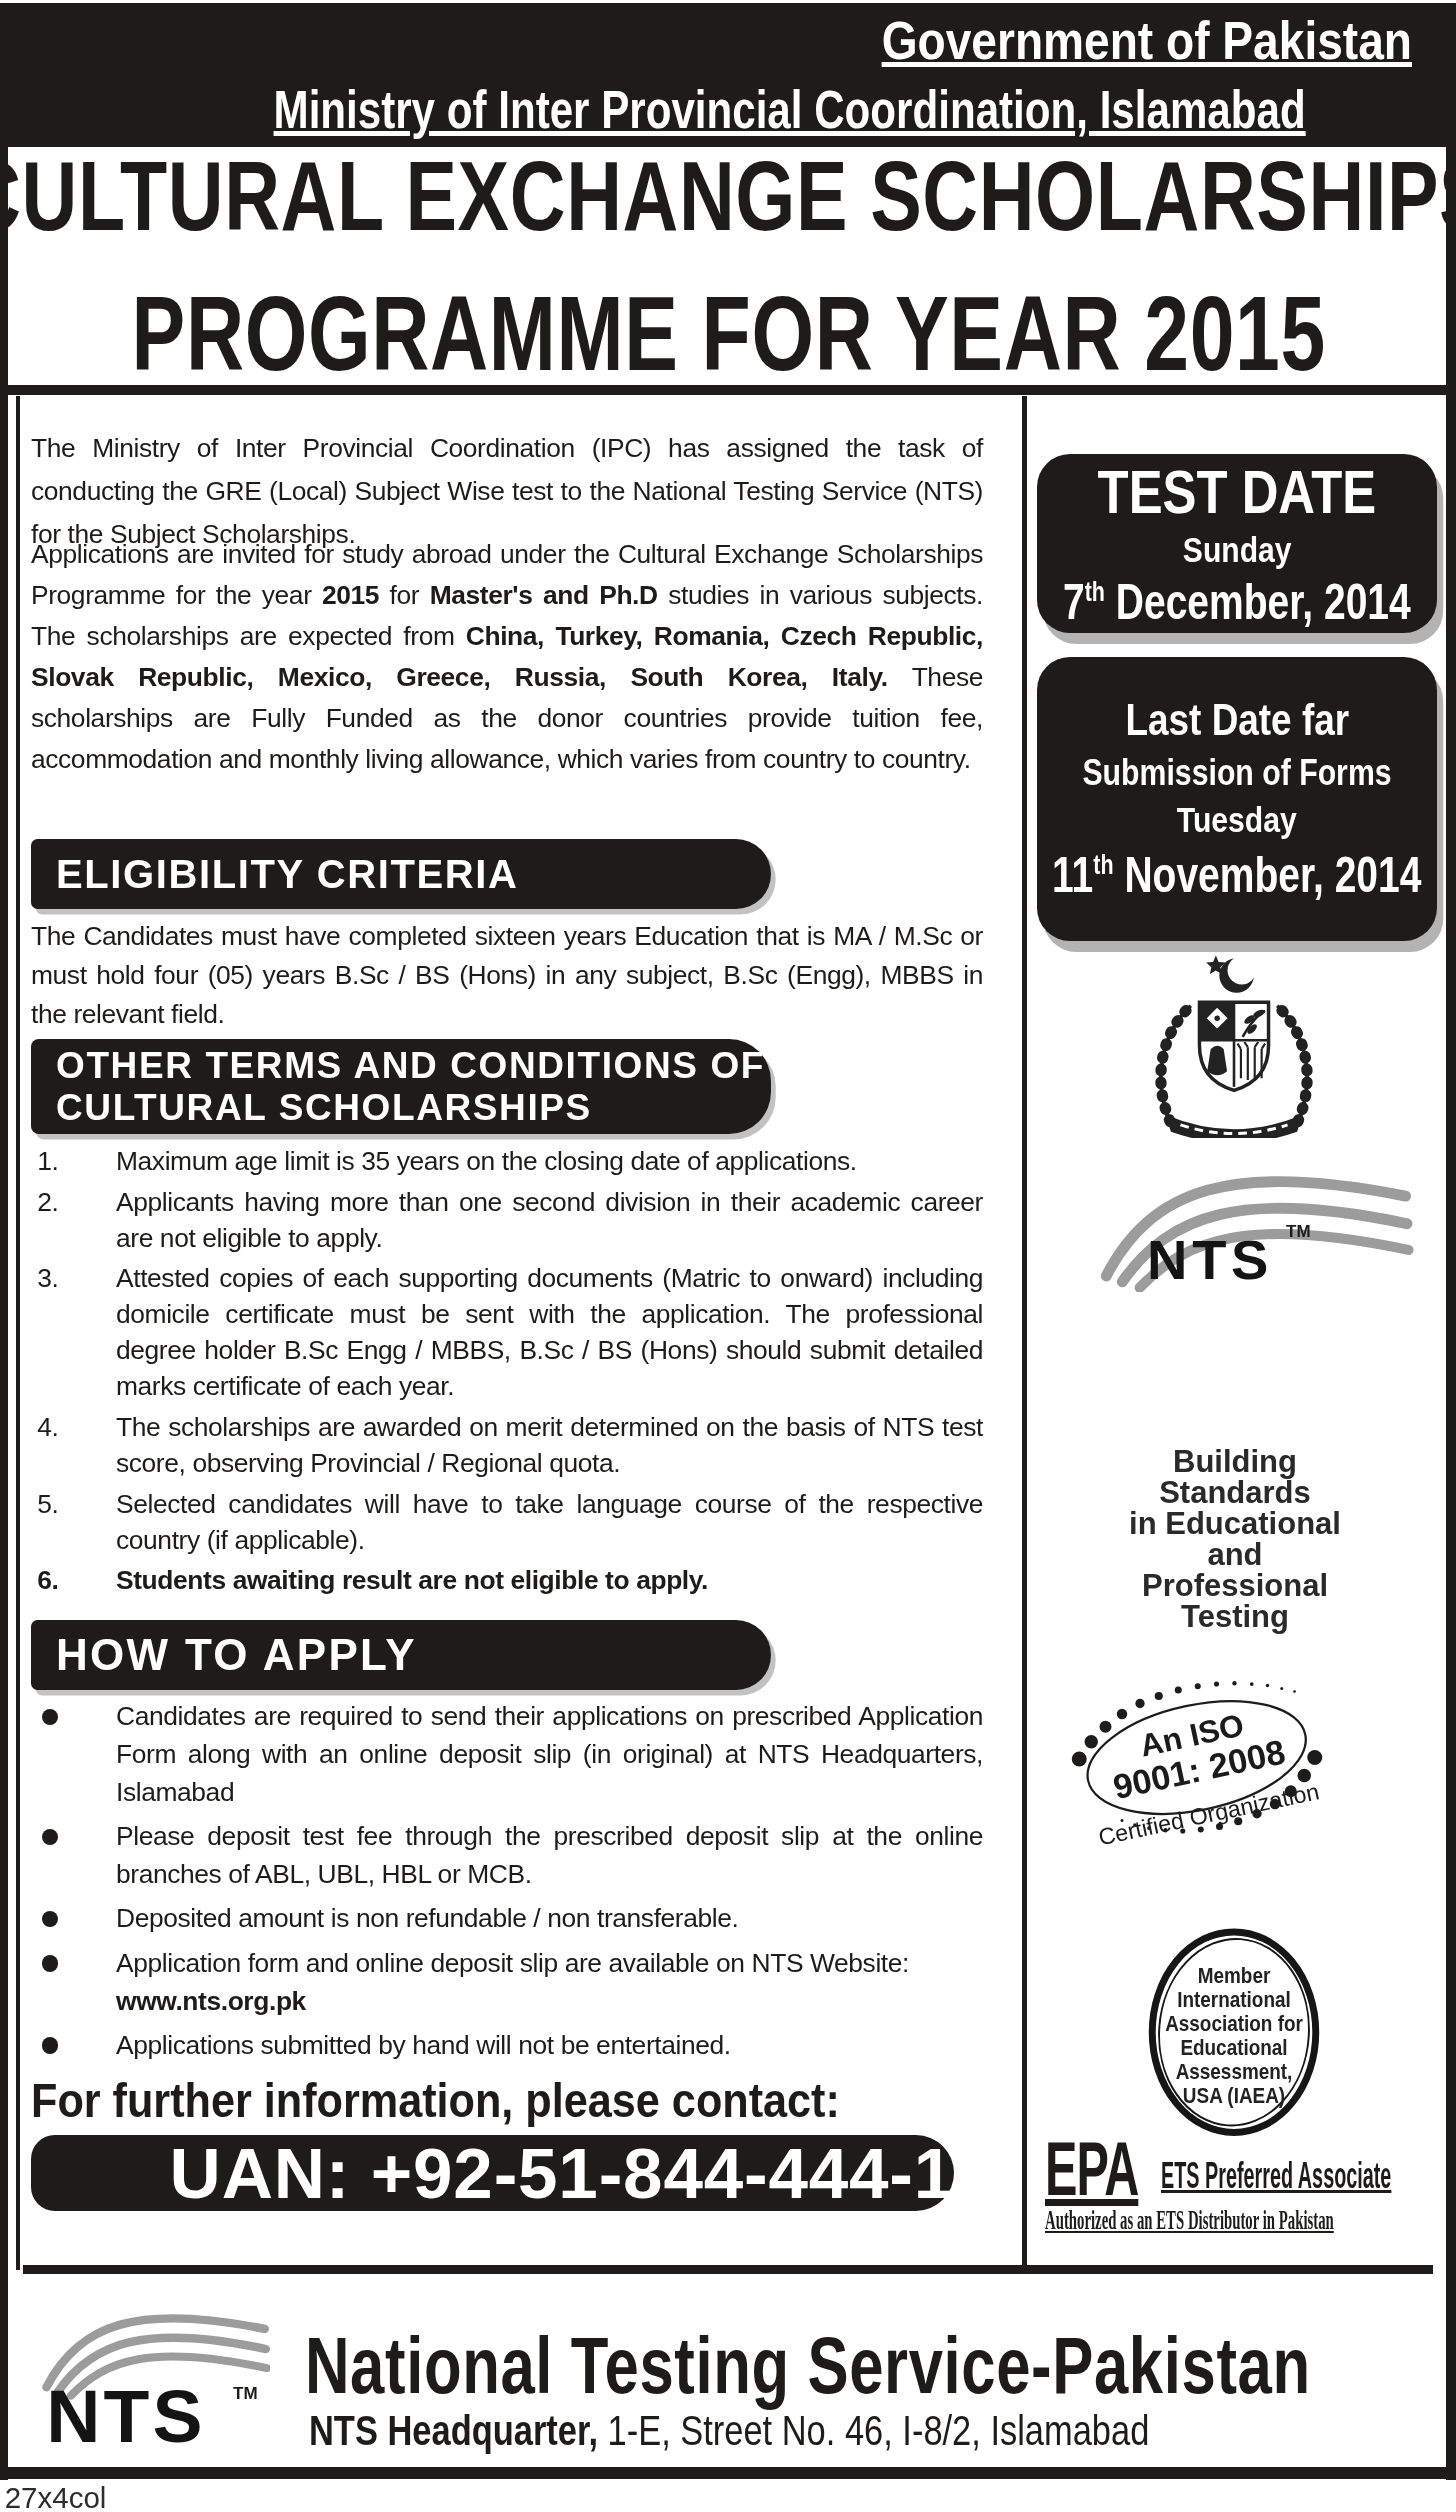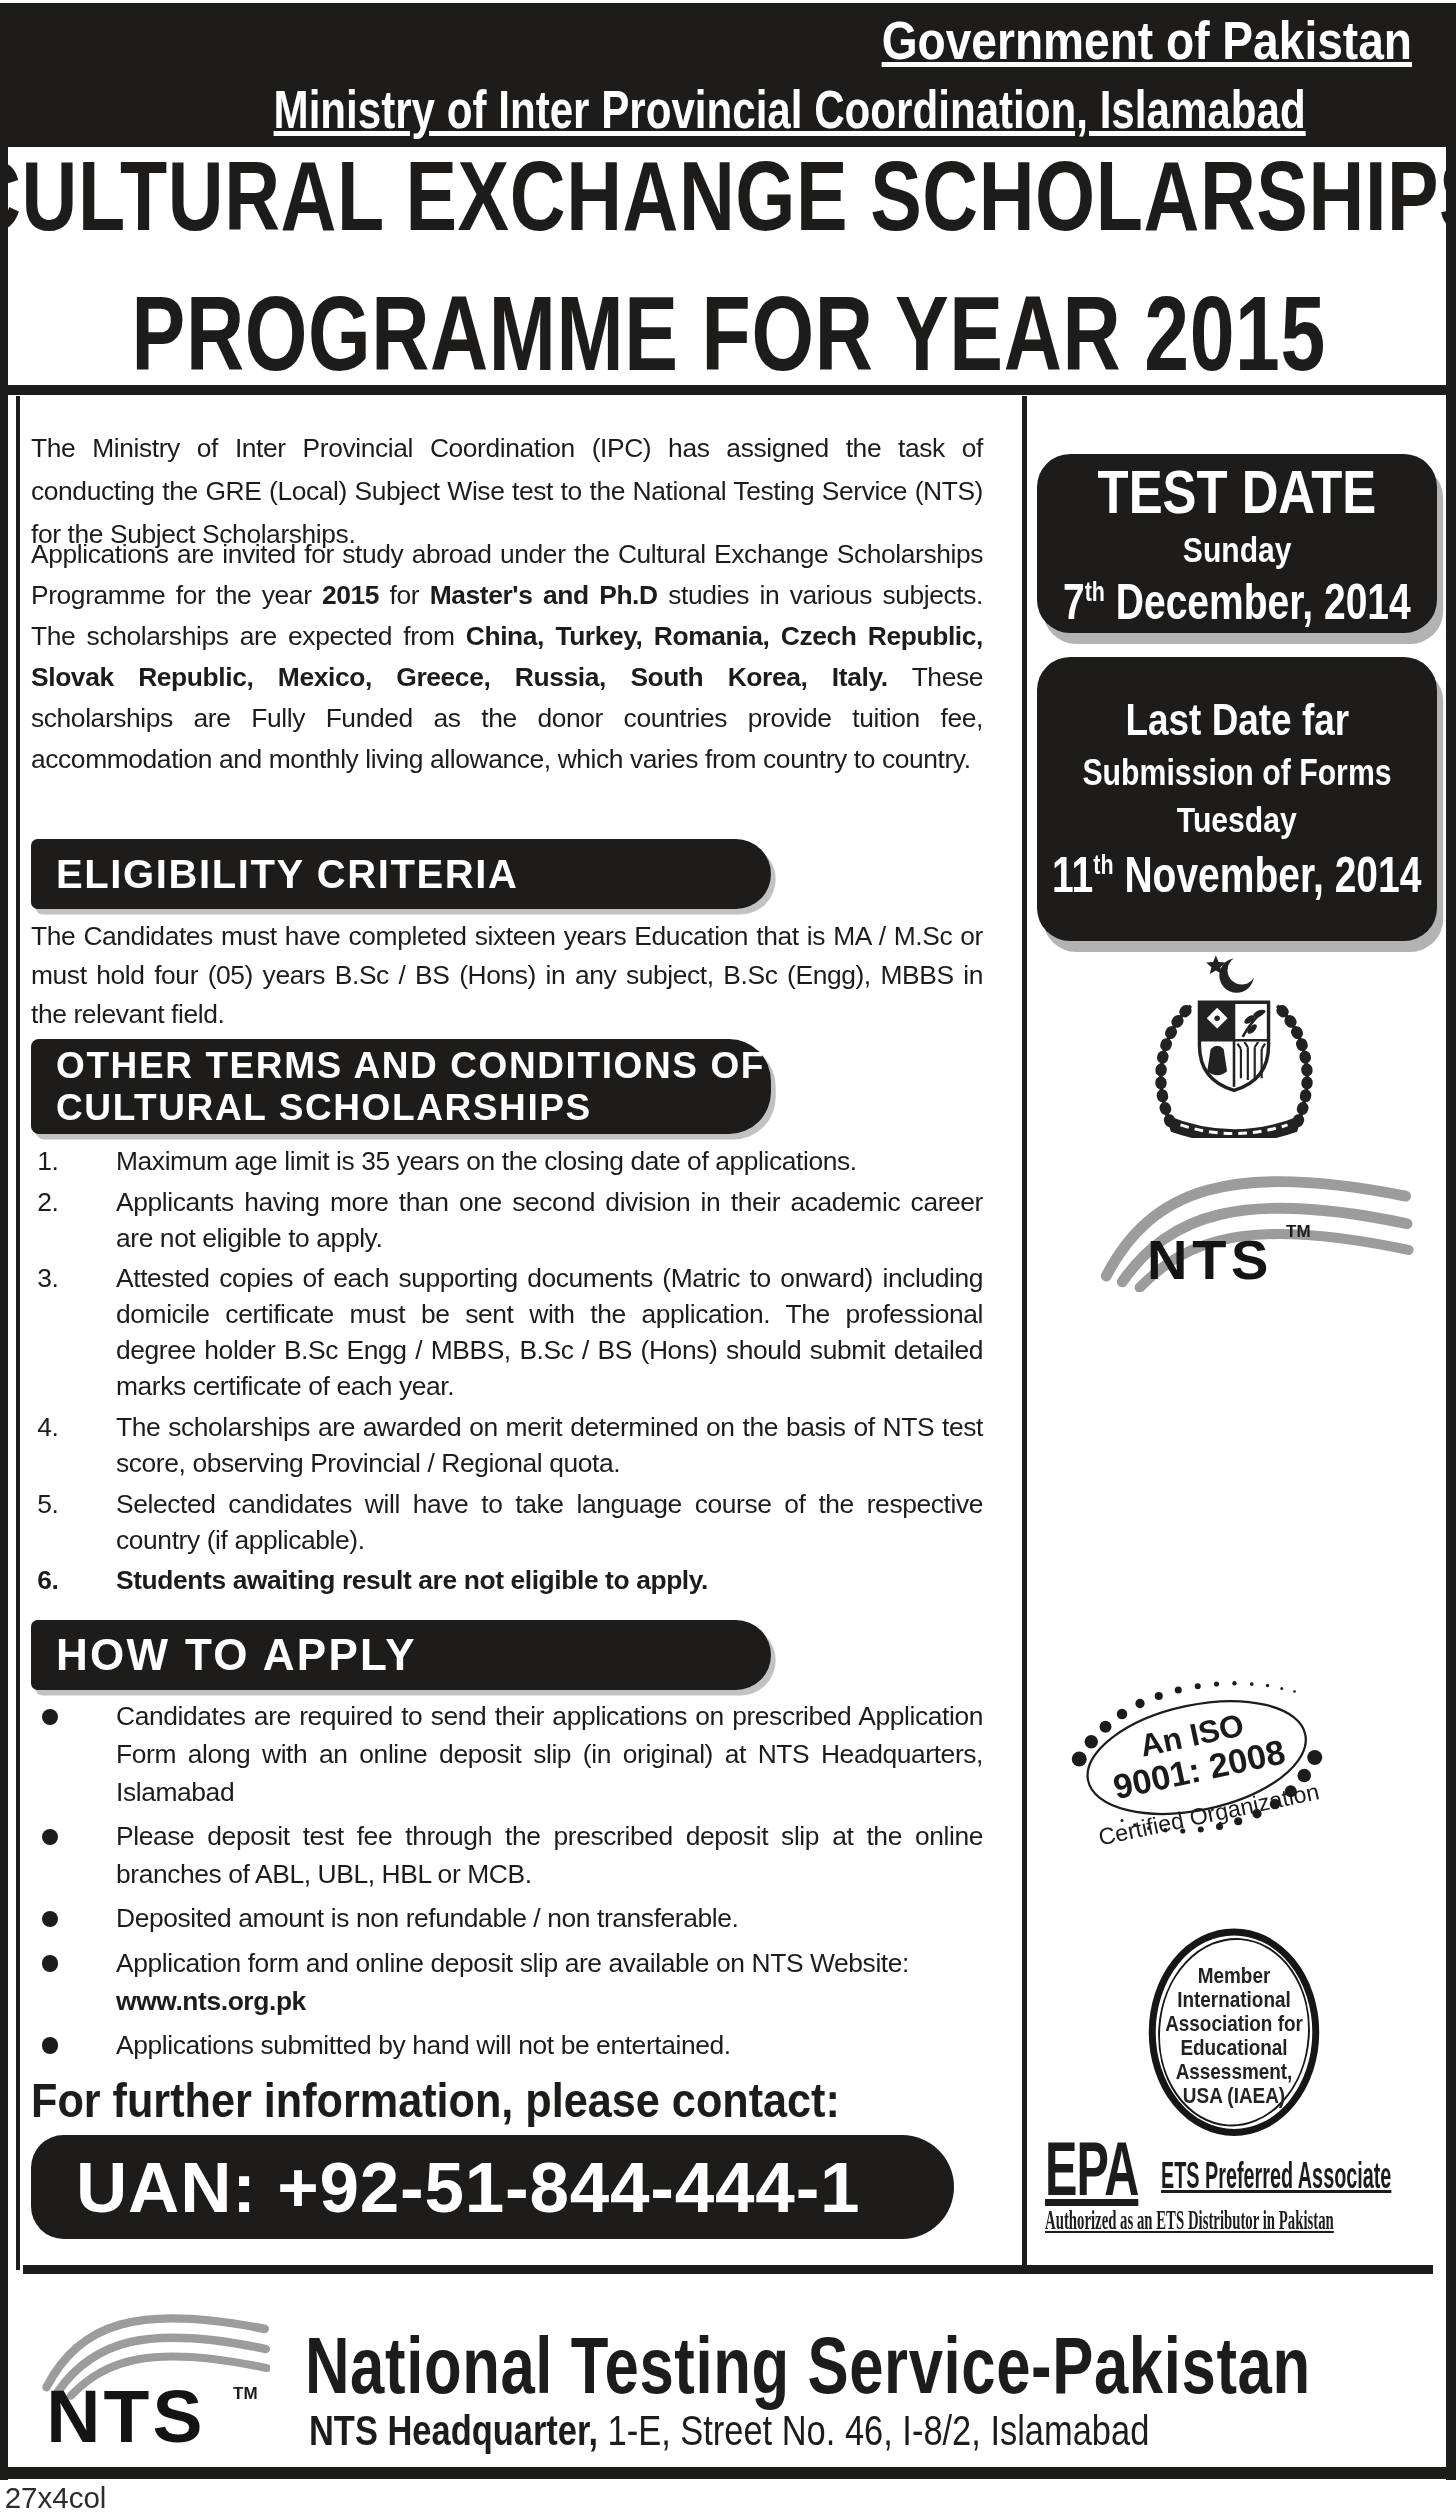--- a/index.html
+++ b/index.html
@@ -55,22 +55,22 @@
   .olist li.bold{font-weight:700;}
 
   .blist{list-style:none;margin:0;padding:0;font-size:26.4px;line-height:38px;letter-spacing:-0.4px;}
   .blist li{display:flex;margin-bottom:6.2px;}
   .blist .dotcol{flex:none;width:85px;}
   .blist .dot{display:block;width:16.3px;height:16.3px;border-radius:50%;background:var(--ink);margin:11.7px 0 0 11px;}
   .blist .txt{flex:1;text-align:justify;}
   .blist .url-line{display:block;font-weight:700;}
 
   .contact-label{font-size:48px;font-weight:700;transform:scaleX(.9);transform-origin:left center;white-space:nowrap;}
-  .uan-box{width:923px;height:104px;background:var(--ink);border-radius:34px 54px 54px 34px;
-    display:flex;align-items:center;padding-left:45px;box-sizing:border-box;}
+  .uan-box{width:923px;height:76px;background:var(--ink);border-radius:34px 54px 54px 34px;
+    display:flex;align-items:center;padding-left:45px;box-sizing:border-box;justify-content:flex-end;}
   .uan-box .uan{color:#fff;font-size:71px;font-weight:700;white-space:nowrap;letter-spacing:0.8px;}
 
   
   .datebox{position:absolute;background:var(--ink);color:#fff;border-radius:33px;
     box-shadow:6.2px 11px 0 var(--shadow);display:flex;flex-direction:column;align-items:center;justify-content:center;text-align:center;}
   .datebox.test{left:1037px;top:454px;width:400px;height:179px;gap:3.1px;}
   .datebox.last{left:1037px;top:657px;width:400px;height:284px;gap:6.2px;}
   .db-h1{font-size:62px;font-weight:700;transform:scaleX(.82);white-space:nowrap;}
   .db-h2{font-size:45px;font-weight:700;transform:scaleX(.82);white-space:nowrap;}
   .db-sub{font-size:36px;font-weight:700;transform:scaleX(.84);white-space:nowrap;}
@@ -269,20 +269,28 @@
       <g stroke="#9c9c9c" fill="none" stroke-linecap="round">
         <path d="M18 168 C 80 48, 190 10, 430 58" stroke-width="15"></path>
         <path d="M40 176 C 105 83, 205 48, 432 96" stroke-width="15"></path>
         <path d="M64 184 C 130 116, 215 86, 434 132" stroke-width="14"></path>
       </g>
     </svg>
     <span class="word">NTS</span>
     <span class="tm">TM</span>
   </div>
 
+  <div class="abs tagline">
+    <div>Building</div>
+    <div>Standards</div>
+    <div>in Educational</div>
+    <div>and</div>
+    <div>Professional</div>
+    <div>Testing</div>
+  </div>
 
   <svg class="abs iso" viewBox="0 0 350 240">
     <g fill="#1d1c1a">
       <circle cx="18" cy="120" r="10"></circle>
         <circle cx="34" cy="97" r="9"></circle>
         <circle cx="53" cy="77" r="8"></circle>
       <circle cx="75" cy="60" r="7"></circle>
         <circle cx="99" cy="46" r="6.2"></circle>
         <circle cx="124" cy="36" r="5.4"></circle>
       <circle cx="150" cy="28" r="4.7"></circle>

